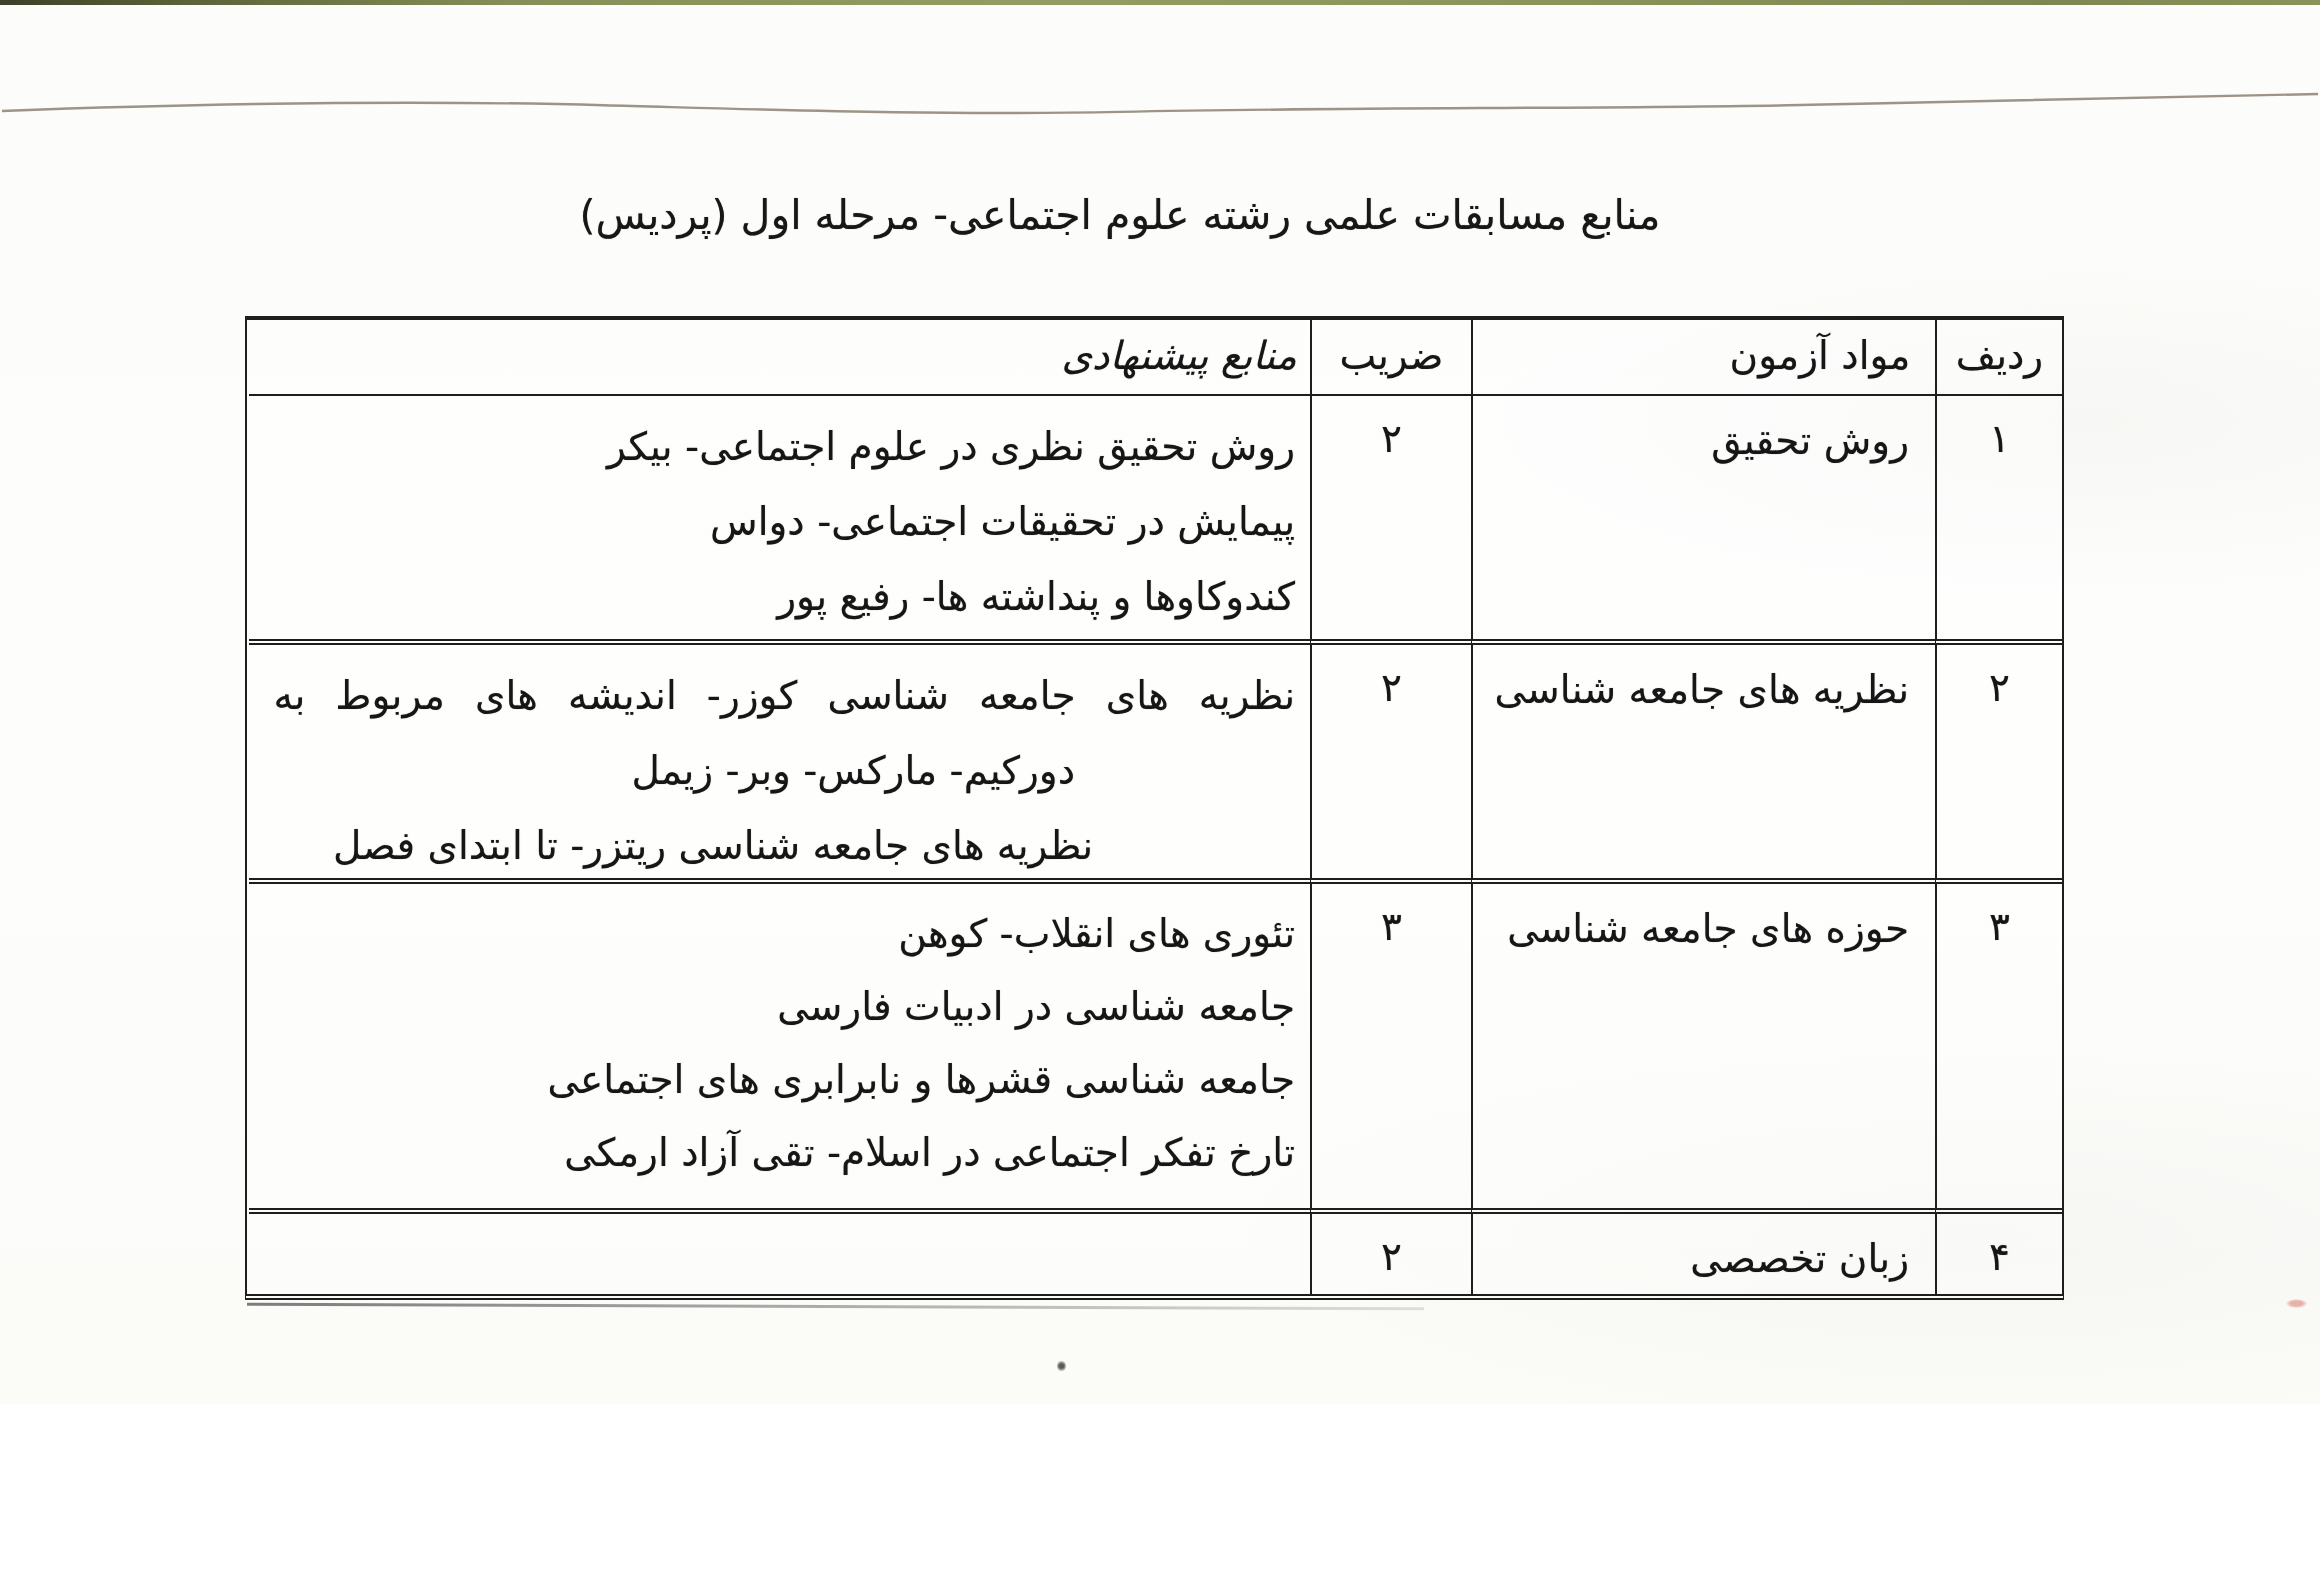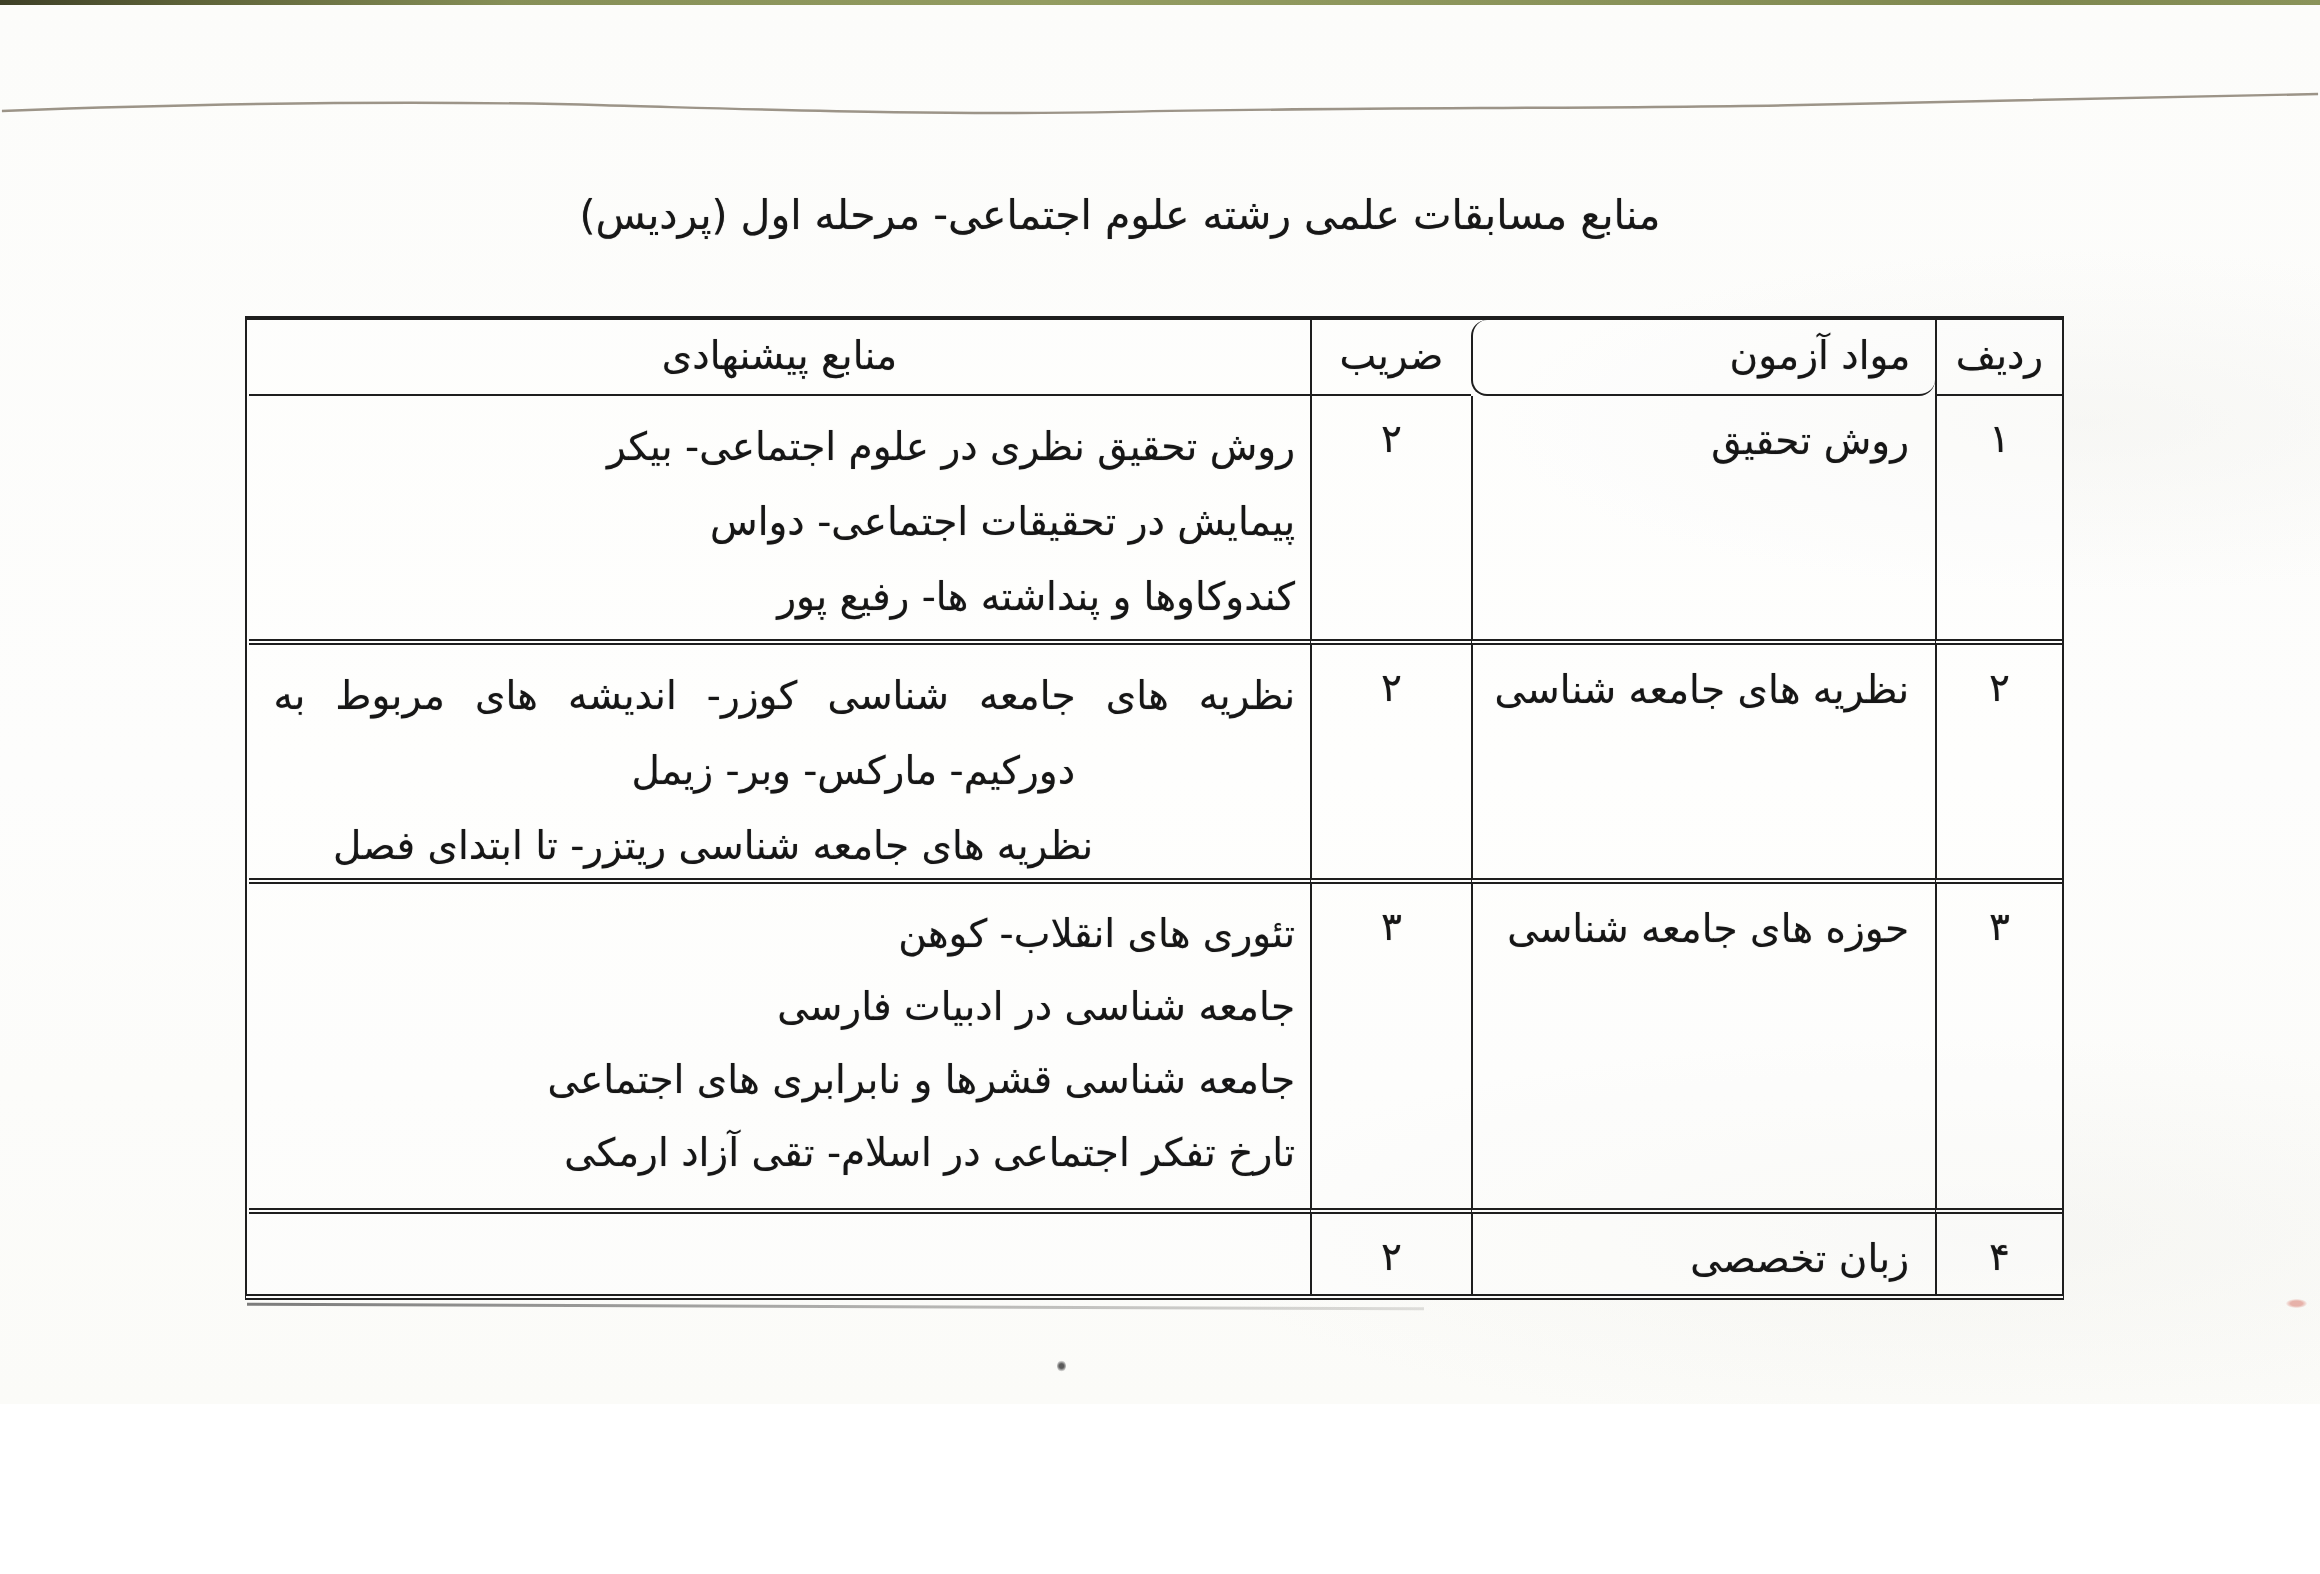--- a/index.html
+++ b/index.html
@@ -46,22 +46,22 @@
   .cell{
     box-sizing:border-box;
     font-size:39px;
     color:#161616;
     text-shadow:0 0 0.9px rgba(20,20,20,.5);
     overflow:hidden;
   }
   .vline{border-left:2.8px solid #1e1e1e;}   
   .hdr{line-height:72px;}
   .hdr.center{text-align:center;}
-  .hdr.right{text-align:right;padding-right:24.5px;border-radius:16px;}
-  .hdr.tight{text-align:center;}
+  .hdr.right{text-align:right;padding-right:24.5px;}
+  .hdr.tight{text-align:right;padding-right:13px;font-style:italic;}
   .hdr-b{border-bottom:2.8px solid #1e1e1e;}
   .sep{border-bottom:6.6px double #1e1e1e;}
   .num{text-align:center;padding-top:15px;line-height:55px;}
   .mavad{text-align:right;padding:17px 26px 0 9.4px;line-height:55px;}
   .manabe{text-align:right;padding:13px 15px 0 24.5px;}
   .m-line{line-height:75px;}
   .r3 .m-line{line-height:73px;}
   .r4 .m-line{line-height:62px;padding-top:1.9px;}
   .just{text-align:justify;text-align-last:justify;}
   .ind-a{padding-right:220px;}

